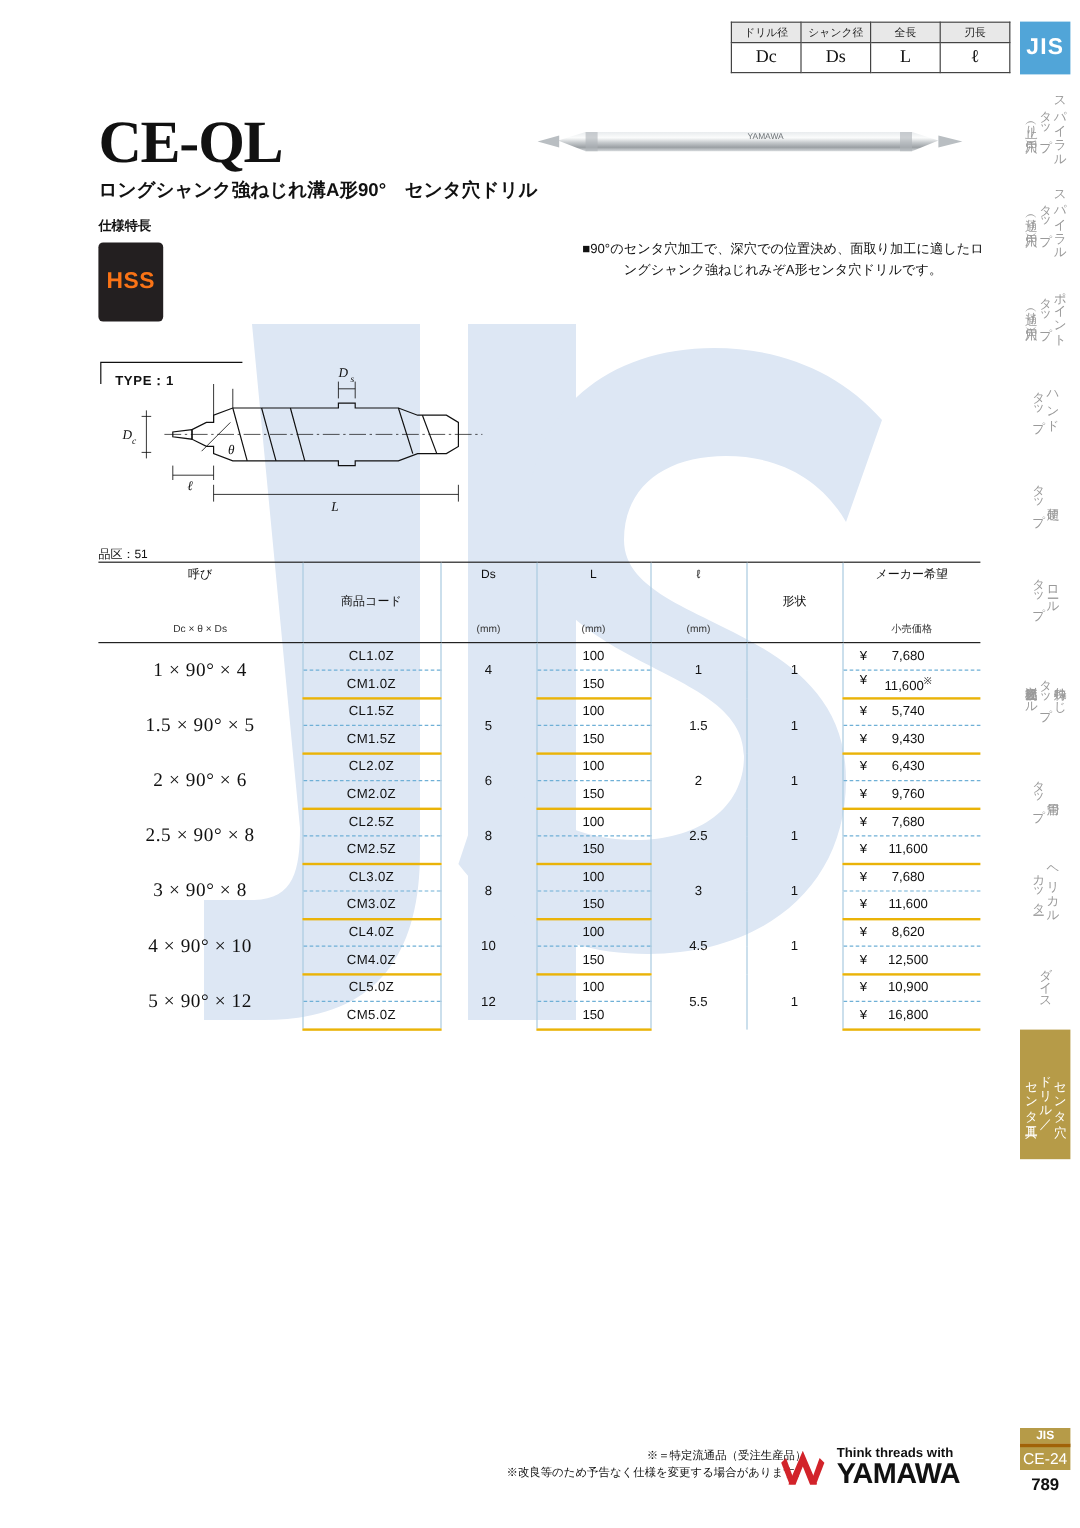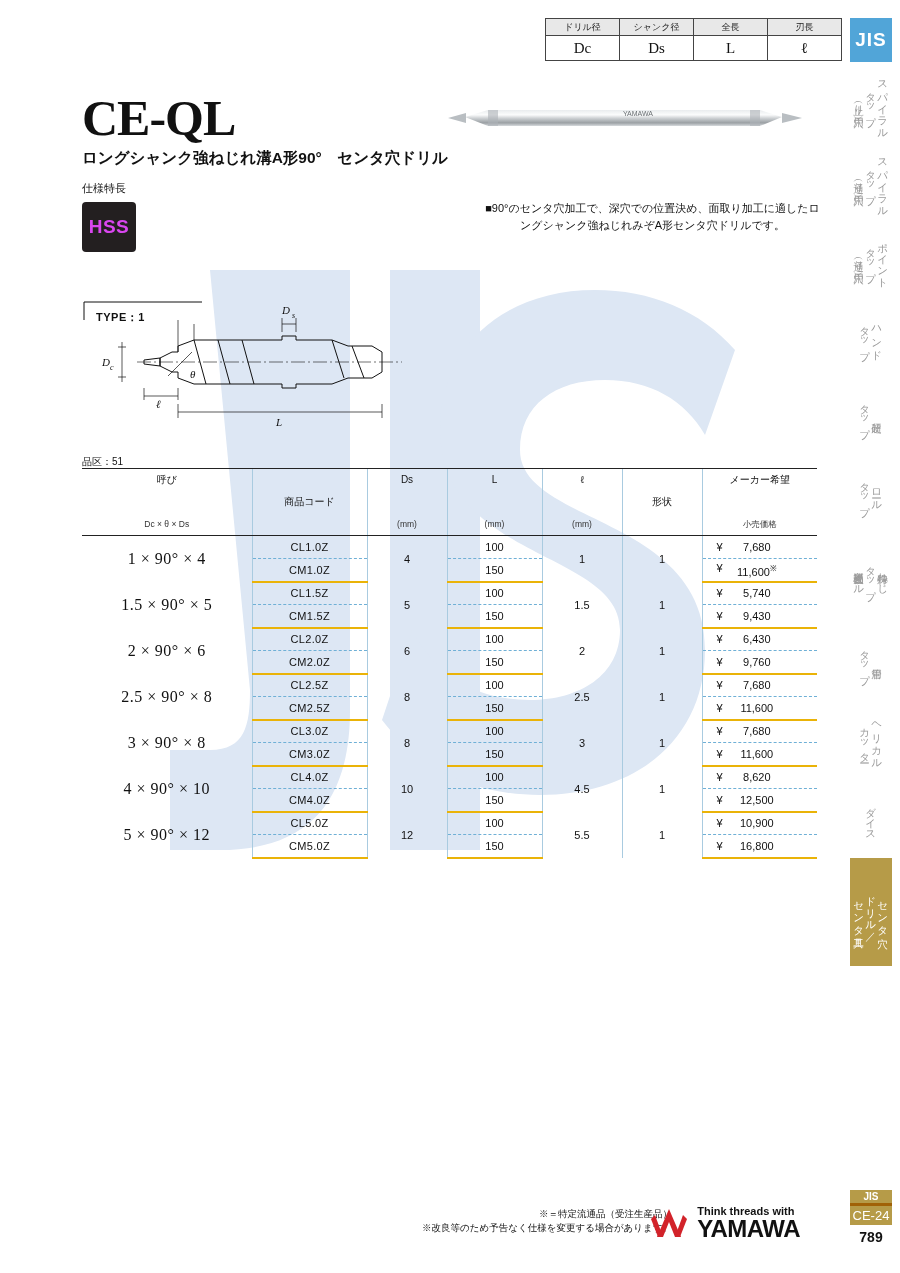--- a/index.html
+++ b/index.html
@@ -79,21 +79,21 @@
   }
   .param-table td {
     border: 1px solid #444;
     text-align: center;
     padding: 0;
   }
   .param-table tr.labels td {
     background: #e8e8e8;
     font-size: 9px;
     height: 17px;
-    width: 74px;
+    width: 58px;
     color:#222;
   }
   .param-table tr.values td {
     height: 25px;
     font-size: 15px;
     font-family: "Liberation Serif", serif;
     color:#111;
   }
 
   
@@ -107,29 +107,29 @@
     color:#111;
   }
   .product-sub {
     font-size: 15.5px;
     font-weight: bold;
     margin-top: 4px;
     color:#111;
   }
   .spec-label {
     font-size: 11px;
-    font-weight: normal;
+    font-weight: bold;
     margin-top: 12px;
     color:#111;
   }
   .hss-badge {
     margin-top: 6px;
-    width: 54px; height: 50px;
+    width: 54px; height: 66px;
     background: #231f20;
-    color: #d946ef;
+    color: #f97316;
     border-radius: 4px;
     display:flex; align-items:center; justify-content:center;
     font-size: 19px; font-weight: bold;
     letter-spacing: 0.5px;
   }
   .icon-note {
     font-size: 10px;
     margin-top: 10px;
     color:#111;
   }

